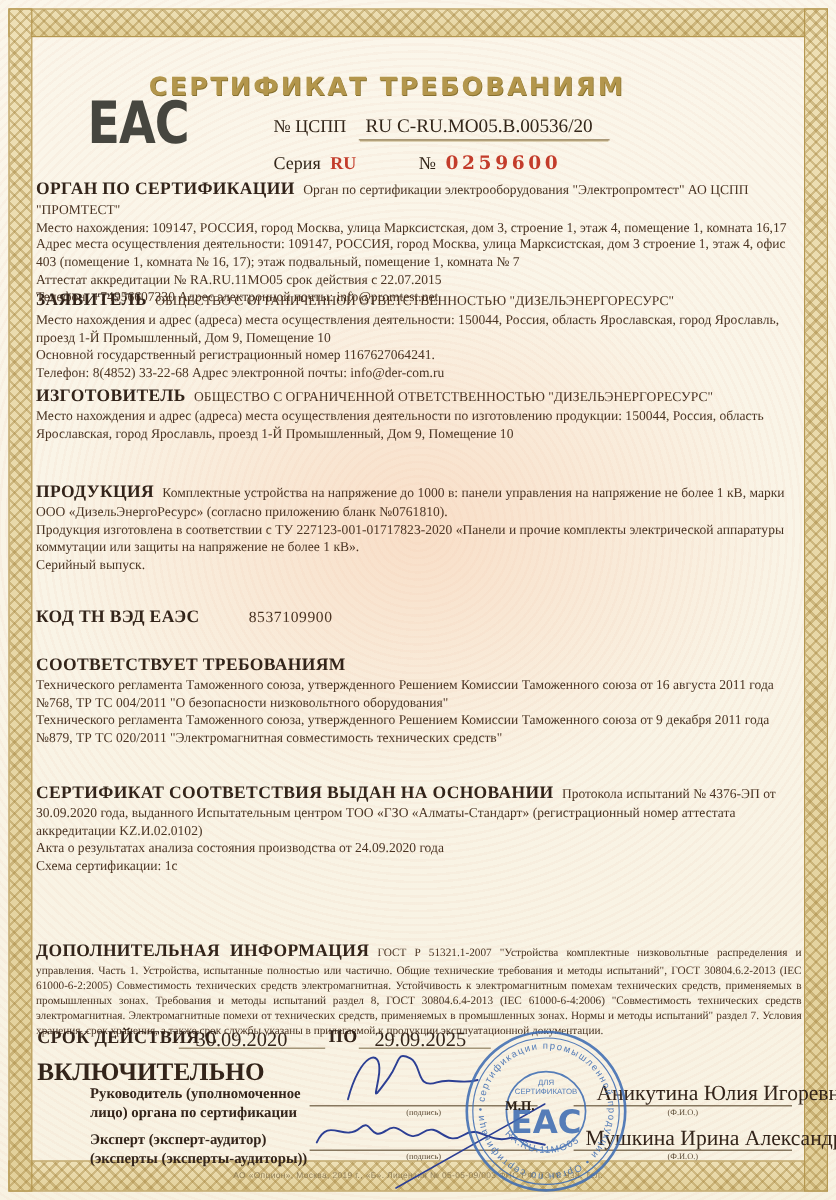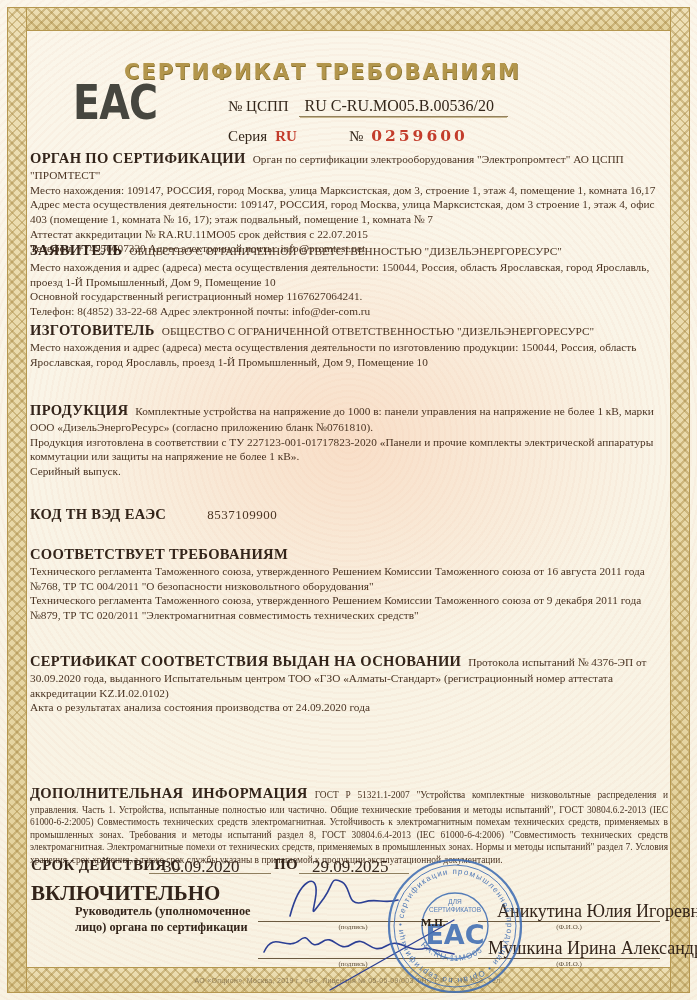--- a/index.html
+++ b/index.html
@@ -137,20 +137,21 @@
 
   <div class="sec" style="top:545px">
     <p><b class="h">СООТВЕТСТВУЕТ ТРЕБОВАНИЯМ</b></p>
     <p>Технического регламента Таможенного союза, утвержденного Решением Комиссии Таможенного союза от 16 августа  2011 года №768, ТР ТС 004/2011 "О безопасности низковольтного оборудования"</p>
     <p>Технического регламента Таможенного союза, утвержденного Решением Комиссии Таможенного союза от 9 декабря 2011 года №879, ТР ТС 020/2011 "Электромагнитная совместимость технических средств"</p>
   </div>
 
   <div class="sec" style="top:652px">
     <p><b class="h">СЕРТИФИКАТ СООТВЕТСТВИЯ  ВЫДАН НА ОСНОВАНИИ</b><span>Протокола испытаний № 4376-ЭП от 30.09.2020 года, выданного Испытательным центром ТОО «ГЗО «Алматы-Стандарт» (регистрационный номер аттестата аккредитации KZ.И.02.0102)</span></p>
     <p>Акта о результатах анализа состояния производства от 24.09.2020 года</p>
+    <p>Схема сертификации: 1с</p>
   </div>
 
   <div class="sec small-intro" style="top:784px">
     <p><b class="h">ДОПОЛНИТЕЛЬНАЯ ИНФОРМАЦИЯ</b><span>ГОСТ Р 51321.1-2007 "Устройства комплектные низковольтные распределения и управления. Часть 1. Устройства, испытанные полностью или частично. Общие технические требования и методы испытаний", ГОСТ 30804.6.2-2013 (IEC 61000-6-2:2005) Совместимость технических средств электромагнитная. Устойчивость к электромагнитным помехам технических средств, применяемых в промышленных зонах. Требования и методы испытаний раздел 8, ГОСТ 30804.6.4-2013 (IEC 61000-6-4:2006) "Совместимость технических средств электромагнитная. Электромагнитные помехи от технических средств, применяемых в промышленных зонах. Нормы и методы испытаний" раздел 7. Условия хранения, срок хранения, а также срок службы указаны в прилагаемой к продукции эксплуатационной документации.</span></p>
   </div>
 
   <div class="validity">
     <span class="lbl">СРОК ДЕЙСТВИЯ С</span>
     <span class="date d1">30.09.2020</span>
     <span class="ul u1"></span>
@@ -163,20 +164,24 @@
   <div class="sign-role" style="top:904px">
     <span>Руководитель (уполномоченное</span><br>
     <span>лицо) органа по сертификации</span>
   </div>
   <div class="sig-line" style="left:258px;top:921px;width:190px"></div>
   <div class="cap" style="left:258px;top:923px;width:190px">(подпись)</div>
   <div class="sig-name" style="left:497px;top:901px">Аникутина Юлия Игоревна</div>
   <div class="sig-line" style="left:478px;top:921px;width:182px"></div>
   <div class="cap" style="left:478px;top:923px;width:182px">(Ф.И.О.)</div>
 
+  <div class="sign-role" style="top:942px">
+    <span>Эксперт (эксперт-аудитор)</span><br>
+    <span>(эксперты (эксперты-аудиторы))</span>
+  </div>
   <div class="sig-line" style="left:258px;top:958px;width:190px"></div>
   <div class="cap" style="left:258px;top:960px;width:190px">(подпись)</div>
   <div class="sig-name" style="left:488px;top:938px">Мушкина Ирина Александровна</div>
   <div class="sig-line" style="left:478px;top:958px;width:182px"></div>
   <div class="cap" style="left:478px;top:960px;width:182px">(Ф.И.О.)</div>
 
   <div class="mp">М.П.</div>
 
   <svg class="ink" style="left:272px;top:868px" width="135" height="55" viewBox="0 0 135 55">
     <path d="M18,48 C28,10 46,4 44,26 C42,44 36,52 52,30 C62,16 58,8 70,14 C80,19 74,40 92,34 C104,30 112,36 126,32" fill="none" stroke="#2c3f94" stroke-width="1.6" stroke-linecap="round"></path>

